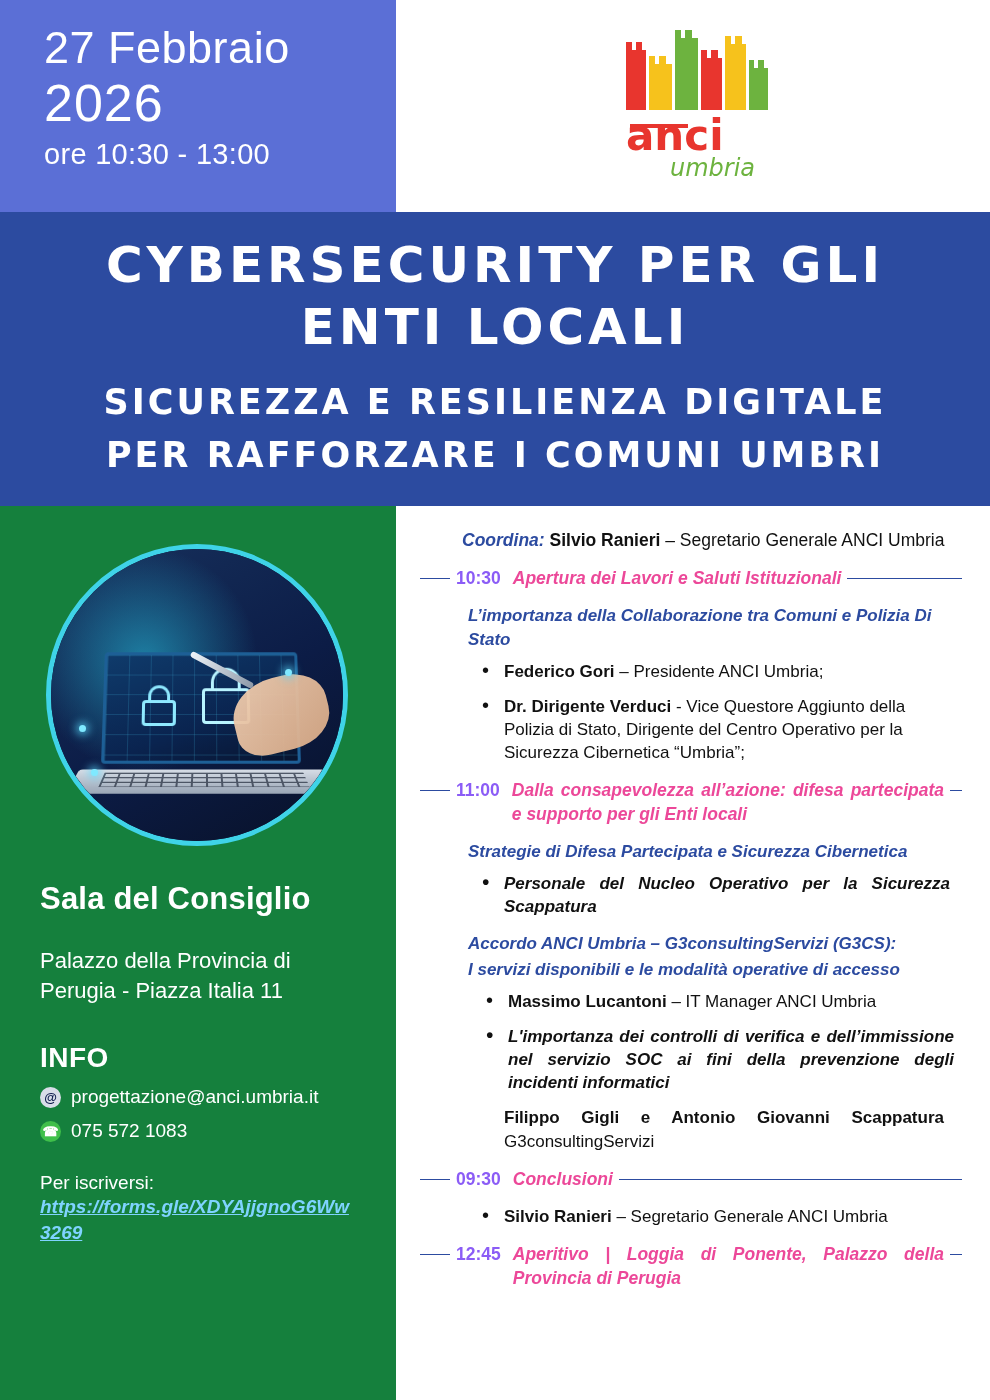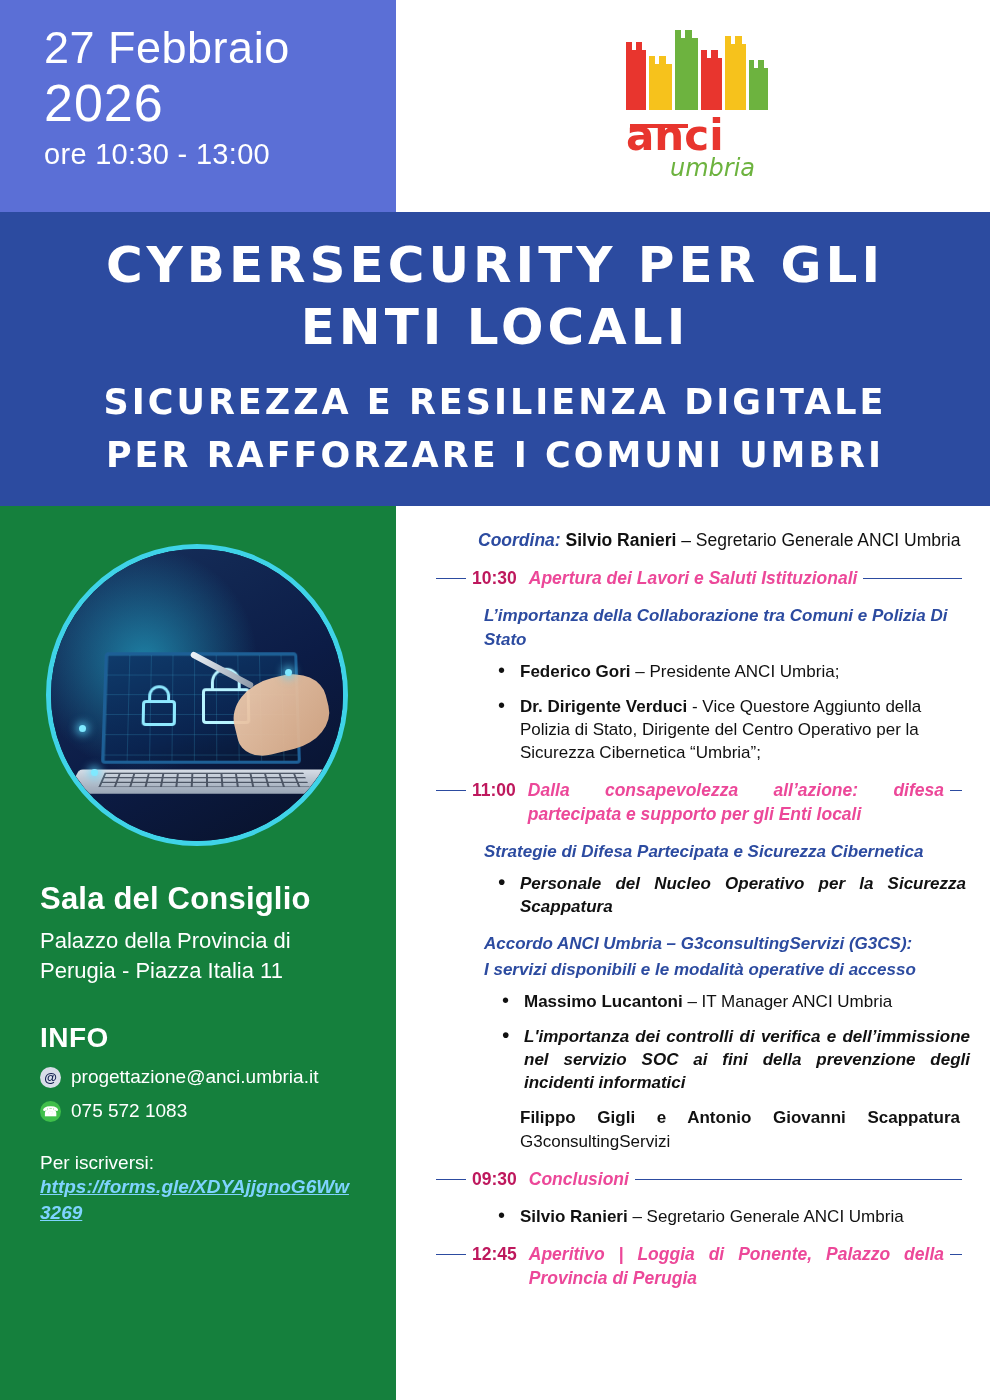--- a/index.html
+++ b/index.html
@@ -208,21 +208,21 @@
   }
   .venue-title {
     font-size: 31px;
     font-weight: bold;
     line-height: 38px;
     letter-spacing: 0.2px;
   }
   .venue-addr {
     font-size: 22px;
     line-height: 30px;
-    margin-top: 8px;
+    margin-top: 28px;
     font-weight: 400;
   }
   .info-title {
     font-size: 28px;
     font-weight: bold;
     margin-top: 36px;
     letter-spacing: 0.5px;
   }
   .info-row {
     display: flex;
@@ -260,21 +260,21 @@
     word-break: break-all;
     width: 312px;
   }
 
   
   .program {
     position: absolute;
     left: 396px; top: 506px;
     width: 594px; height: 894px;
     background: #ffffff;
-    padding: 22px 28px 0 40px;
+    padding: 22px 28px 0 24px;
   }
   .coord {
     font-size: 17.5px;
     color: #111111;
     margin: 0 0 4px 42px;
     line-height: 24px;
   }
   .coord .lbl { color:#2c4ba0; font-weight: bold; font-style: italic; }
   .coord b { font-weight: bold; }
 
@@ -286,21 +286,21 @@
   .slot-rule-l {
     flex: 0 0 auto;
     width: 30px;
     height: 1px;
     background: #2c4ba0;
     margin-top: 12px;
     margin-right: 6px;
   }
   .slot-time {
     flex: 0 0 auto;
-    color: #be185d;
+    color: #8b5cf6;
     font-weight: bold;
     font-size: 17.5px;
     line-height: 24px;
     margin-right: 12px;
   }
   .slot-title {
     color: #ec4899;
     font-weight: bold;
     font-style: italic;
     font-size: 17.5px;

